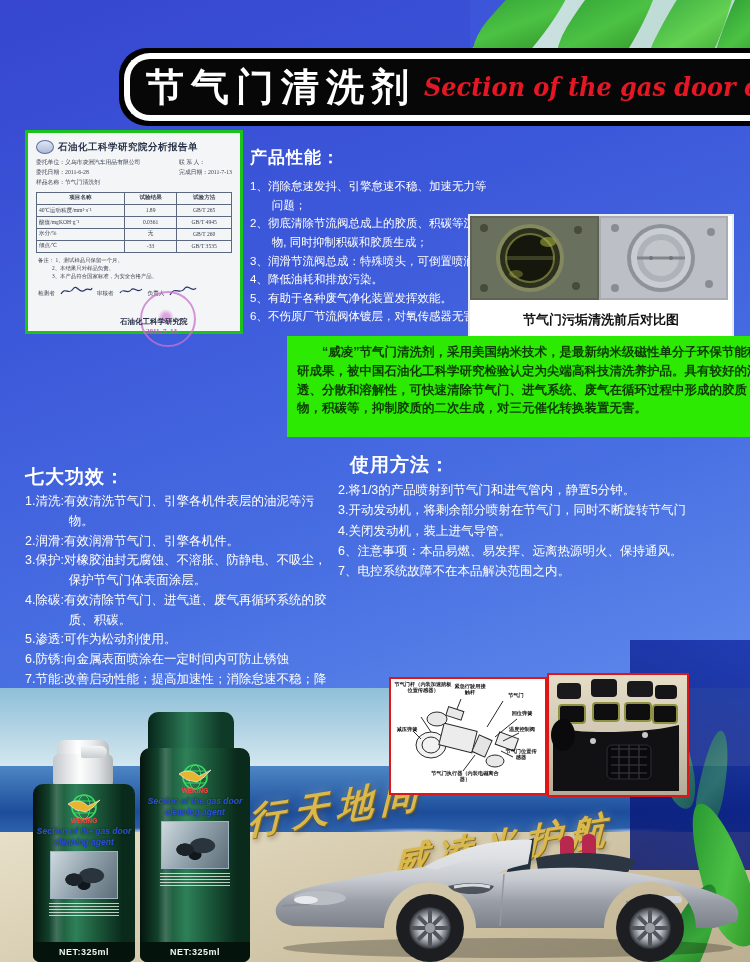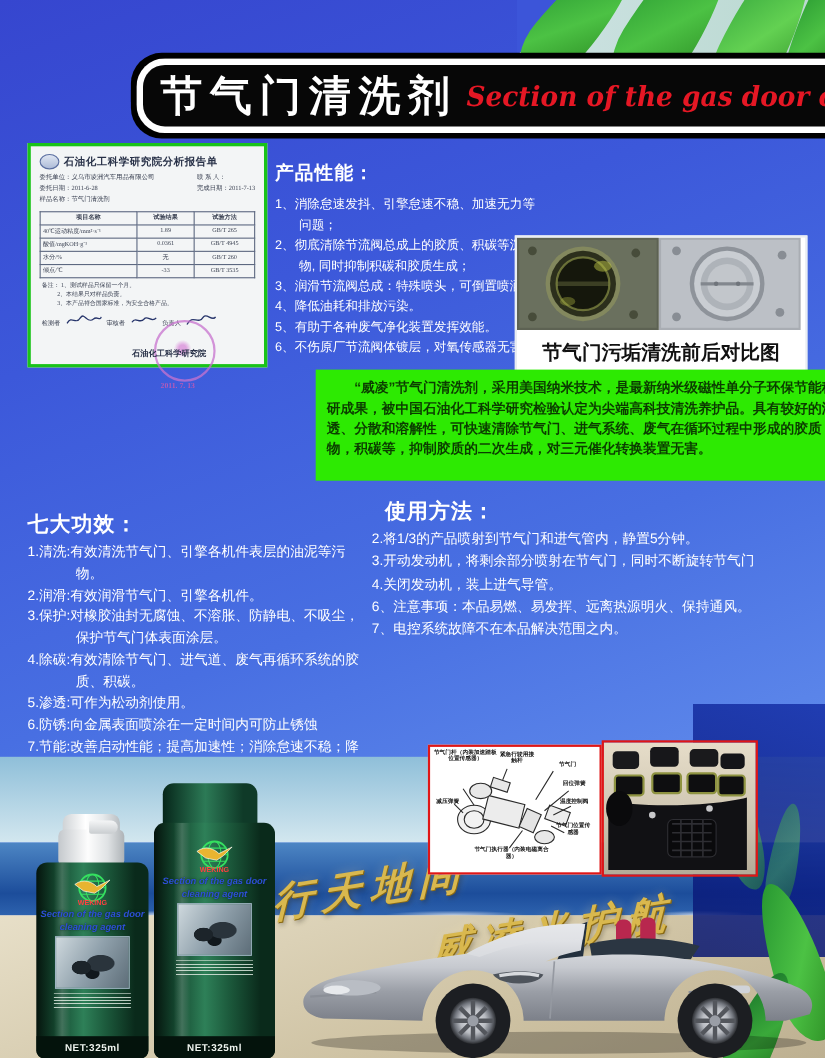--- a/index.html
+++ b/index.html
@@ -38,32 +38,32 @@
   .cert-notes div{white-space:nowrap;}
   .cert-notes .ind{margin-left:14px;}
   .cert-signs{display:flex;margin:4px 8px 0 10px;font-size:5.6px;align-items:flex-end;gap:4px;}
   .sig{color:#2b3a6e;}
   .cert-stamp-area{position:relative;height:44px;margin-top:1px;}
   .stamp-circle{position:absolute;left:112px;top:-8px;width:52px;height:52px;border:2px solid #c873cf;
     border-radius:50%;opacity:.75;}
   .stamp-circle:before{content:"";position:absolute;left:16px;top:16px;width:16px;height:16px;
     background:radial-gradient(#d98ad9 30%,transparent 70%);}
   .stamp-org{position:absolute;left:92px;top:18px;font-size:7.5px;font-weight:bold;color:#273047;text-align:center;}
-  .stamp-date{position:absolute;left:118px;top:48px;font-size:7px;color:#b55ab8;font-weight:bold;}
+  .stamp-date{position:absolute;left:118px;top:28px;font-size:7px;color:#b55ab8;font-weight:bold;}
   
   .perf{position:absolute;left:250px;top:146px;width:244px;color:#fff;}
   .perf h2{margin:0 0 8px 0;font-size:17px;letter-spacing:1px;}
   .perf ol{margin:0;padding:0;list-style:none;font-size:11.5px;line-height:1.62;}
   .perf li{padding-left:1.9em;text-indent:-1.9em;}
   
   .compare{position:absolute;left:468px;top:214px;width:262px;background:#fff;border:2px solid #e9edf2;}
   .compare .photos{display:flex;height:84px;}
   .compare svg{display:block;}
   .compare .cap{height:39px;display:flex;align-items:center;justify-content:center;
-    font-size:18px;font-weight:bold;color:#111;background:#fff;}
+    font-size:13px;font-weight:bold;color:#111;background:#fff;}
   
   .intro{position:absolute;left:287px;top:336px;width:486px;height:101px;background:#2dea02;
     color:#0b3c00;font-size:12.5px;font-weight:bold;line-height:1.5;box-sizing:border-box;
     padding:7px 10px 0 10px;}
   .intro p{margin:0;text-indent:2em;}
   
   .effects{position:absolute;left:25px;top:464px;width:312px;color:#fff;}
   .effects h2{margin:0 0 2px 0;font-size:19px;letter-spacing:1px;}
   .effects ol{margin:0;padding:0;list-style:none;font-size:12.5px;line-height:1.58;}
   .effects li{padding-left:3.5em;text-indent:-3.5em;}

